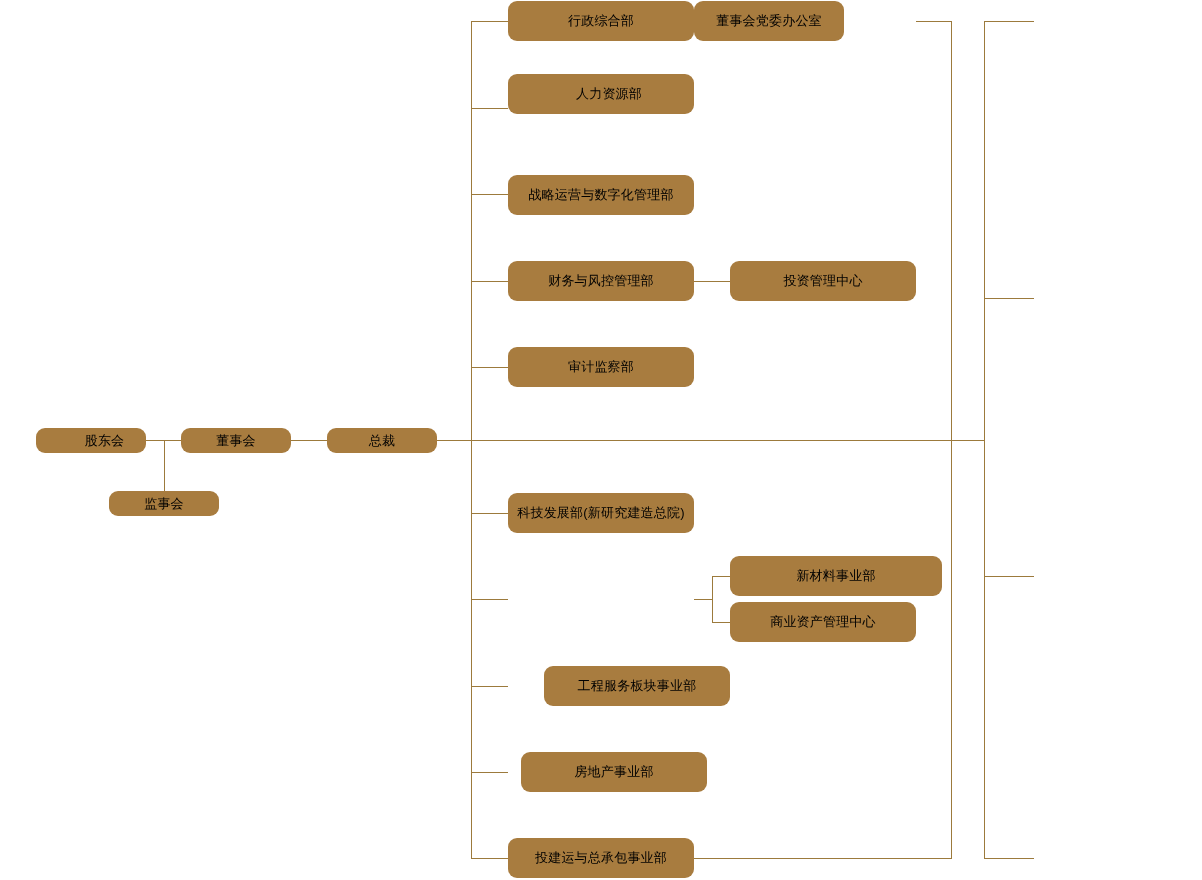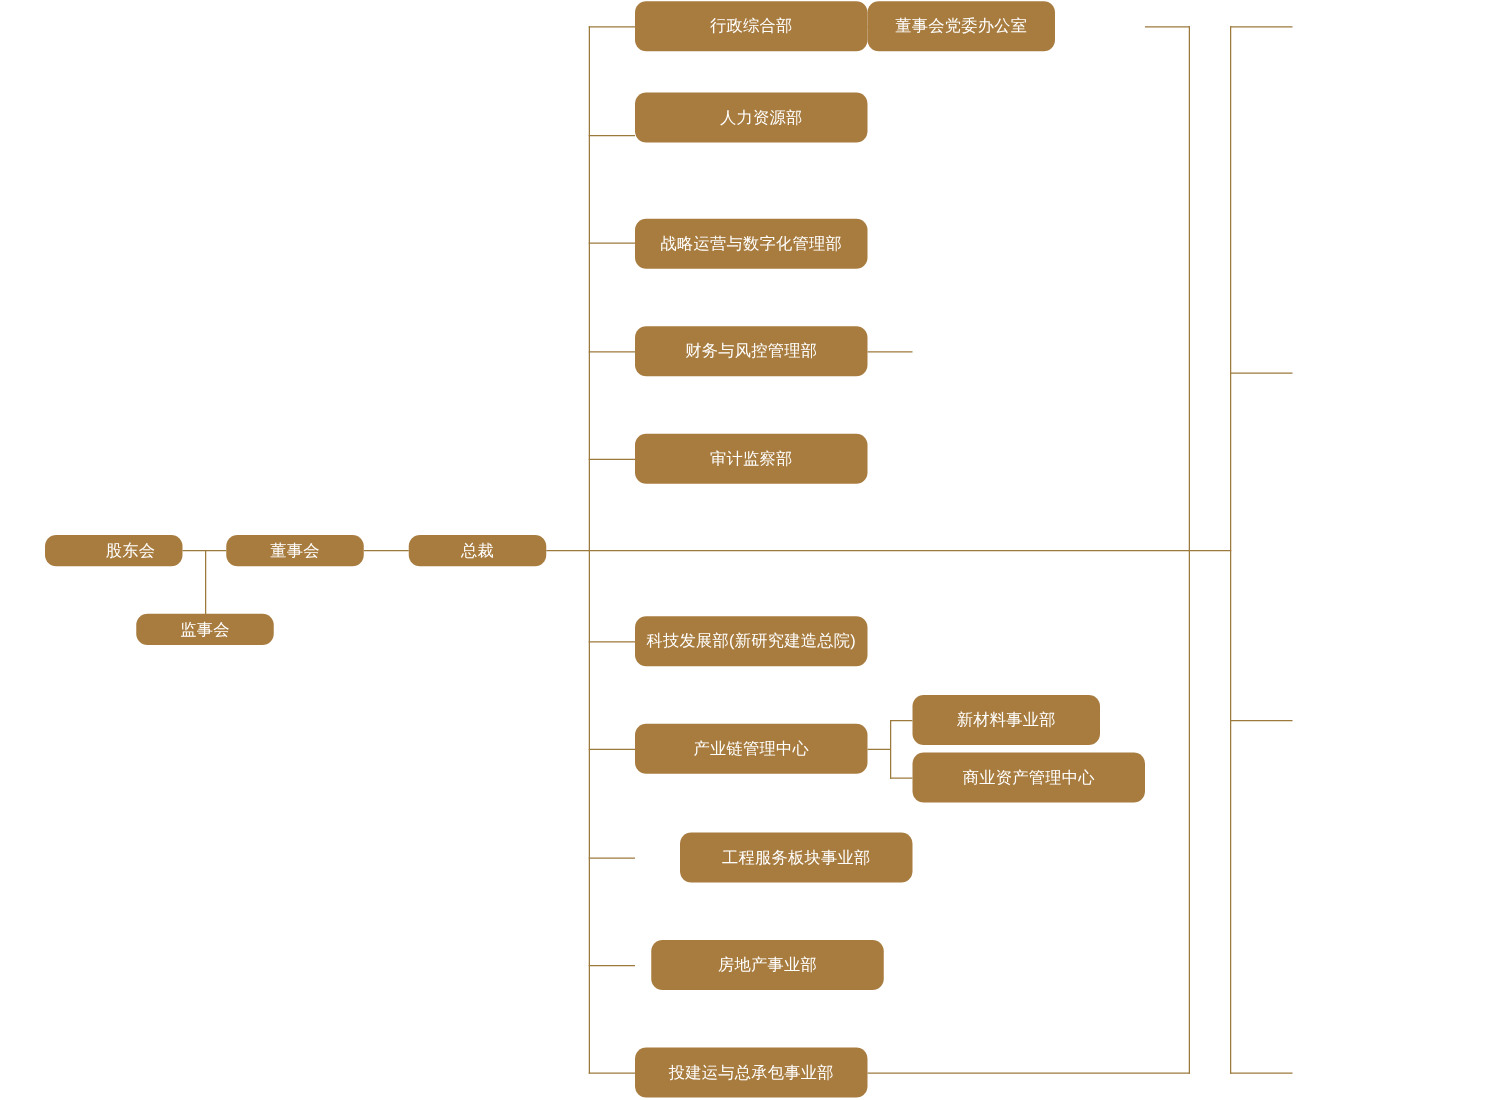--- a/index.html
+++ b/index.html
@@ -14,21 +14,21 @@
     position: relative;
     width: 1202px;
     height: 880px;
     background: #ffffff;
     overflow: hidden;
   }
   .node {
     position: absolute;
     box-sizing: border-box;
     background: #a87c3f;
-    color: #ffffff;
+    color: #000000;
     border-radius: 9px;
     display: flex;
     align-items: center;
     justify-content: center;
     text-align: center;
     font-size: 13px;
     line-height: 1.2;
     letter-spacing: 0.2px;
     white-space: nowrap;
     z-index: 3;
@@ -80,41 +80,41 @@
   <div class="conn h" style="left:471px; top:281px; width:37px;"></div>
   <div class="node" style="left:508px; top:261px; width:186px; height:40px;">财务与风控管理部</div>
 
   <div class="conn h" style="left:471px; top:367px; width:37px;"></div>
   <div class="node" style="left:508px; top:347px; width:186px; height:40px;">审计监察部</div>
 
   <div class="conn h" style="left:694px; top:21px; width:36px;"></div>
   <div class="node" style="left:694px; top:1px; width:150px; height:40px;">董事会党委办公室</div>
 
   <div class="conn h" style="left:694px; top:281px; width:36px;"></div>
+  <div class="node" style="left:730px; top:261px; width:186px; height:40px;">投资管理中心</div>
 
   <div class="conn h" style="left:471px; top:513px; width:37px;"></div>
   <div class="node small" style="left:508px; top:493px; width:186px; height:40px;">科技发展部(新研究建造总院)</div>
 
   <div class="conn h" style="left:471px; top:599px; width:37px;"></div>
-  <div class="node" style="left:508px; top:579px; width:186px; height:40px;">产业链管理中心</div>
 
   <div class="conn h" style="left:471px; top:686px; width:37px;"></div>
   <div class="node" style="left:508px; top:666px; width:186px; height:40px;margin-left:36px;">工程服务板块事业部</div>
 
   <div class="conn h" style="left:471px; top:772px; width:37px;"></div>
   <div class="node" style="left:508px; top:752px; width:186px; height:40px;margin-left:13px;">房地产事业部</div>
 
   <div class="conn h" style="left:471px; top:858px; width:37px;"></div>
   <div class="node" style="left:508px; top:838px; width:186px; height:40px;">投建运与总承包事业部</div>
 
   <div class="conn h" style="left:694px; top:599px; width:18px;"></div>
   <div class="conn v" style="left:712px; top:576px; height:47px;"></div>
 
   <div class="conn h" style="left:712px; top:576px; width:18px;"></div>
-  <div class="node" style="left:730px; top:556px; width:150px; height:40px;">新材料事业部</div>
+  <div class="node" style="left:730px; top:556px; width:212px; height:40px;">新材料事业部</div>
 
   <div class="conn h" style="left:712px; top:622px; width:18px;"></div>
   <div class="node" style="left:730px; top:602px; width:186px; height:40px;">商业资产管理中心</div>
 
   <div class="conn h" style="left:916px; top:21px; width:36px;"></div>
   <div class="conn v" style="left:951px; top:21px; height:838px;"></div>
   <div class="conn h" style="left:694px; top:858px; width:258px;"></div>
 
   <div class="conn v" style="left:984px; top:21px; height:838px;"></div>
   <div class="conn h" style="left:984px; top:21px; width:50px;"></div>

